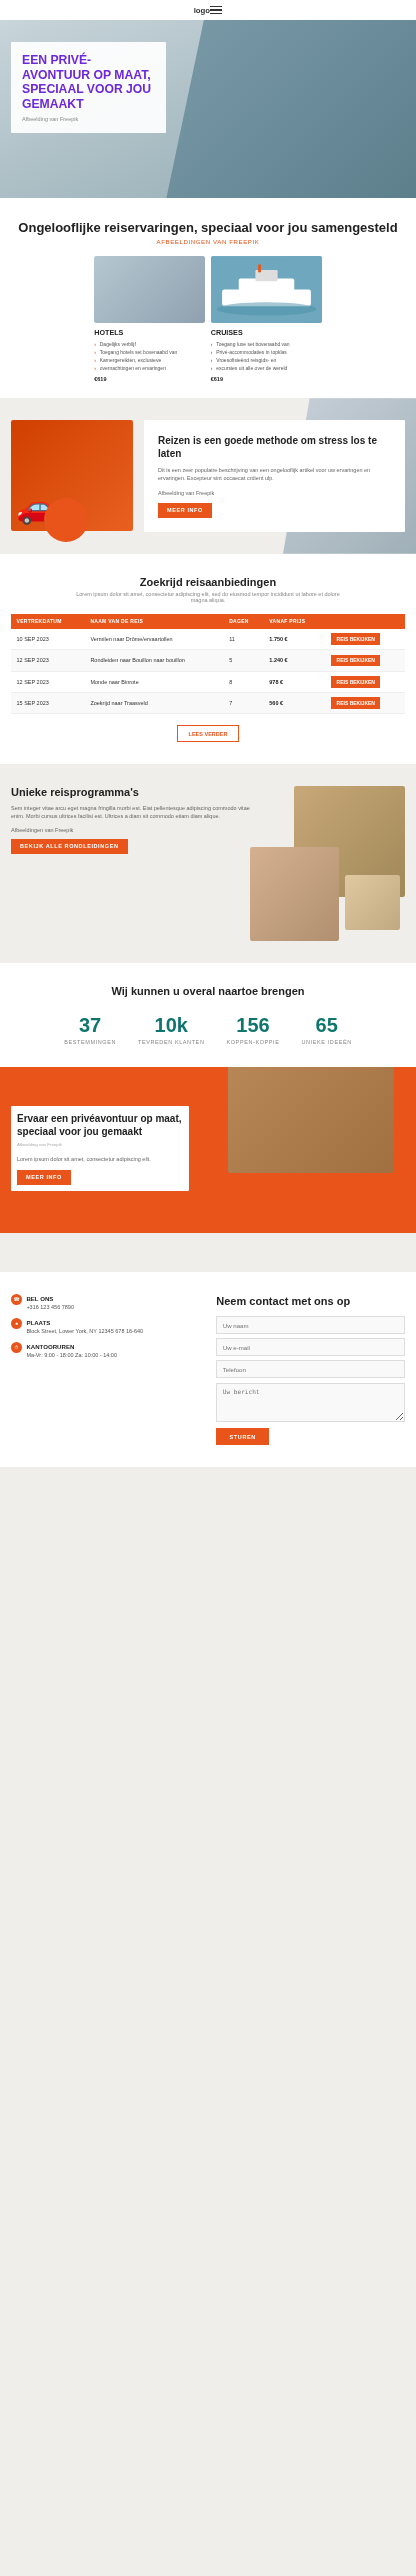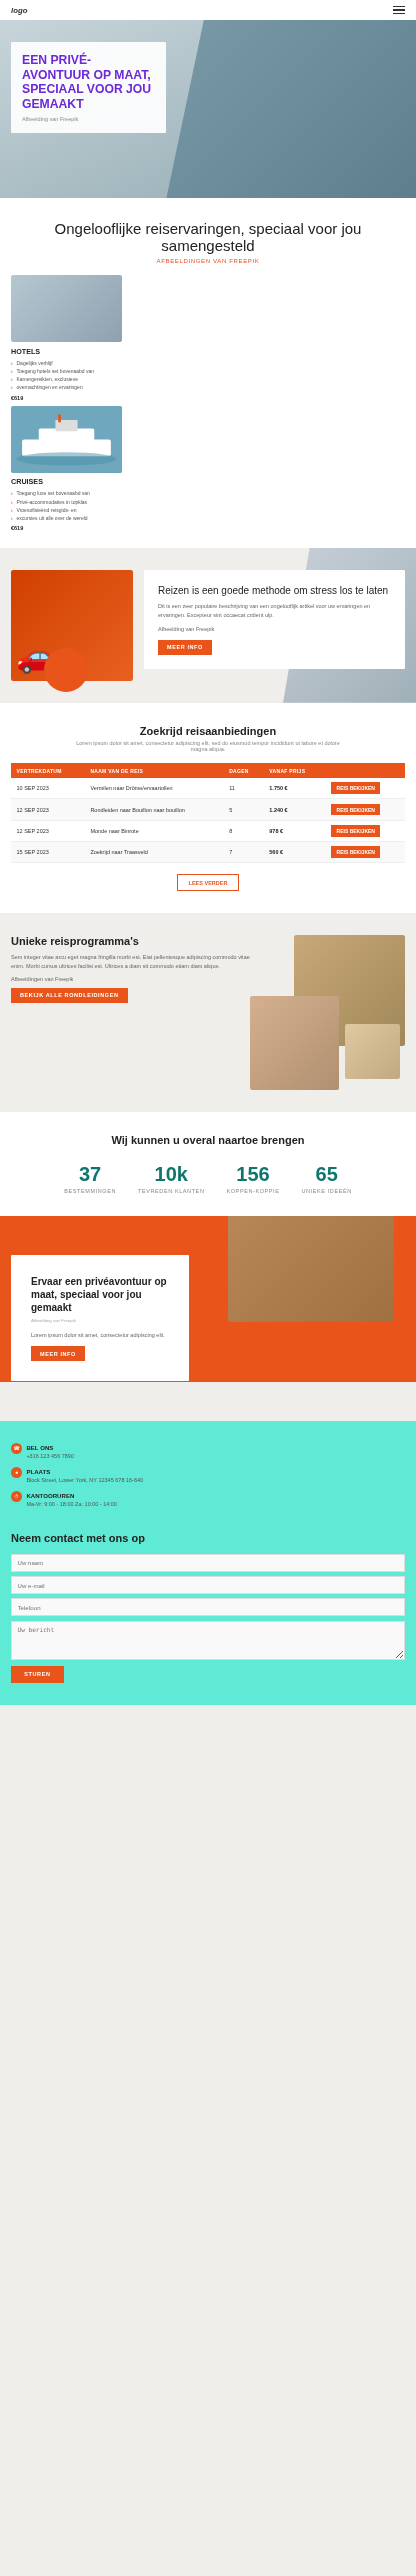--- a/index.html
+++ b/index.html
@@ -2,24 +2,23 @@
 <html style="font-size:9px"><head>
   <meta charset="utf-8">
   <style>
     * { margin: 0; padding: 0; box-sizing: border-box; }
     body { font-family: Arial, sans-serif; background: #f0eeeb; width: 416px; }
 
     
     .header {
       background: #fff;
       display: flex;
-      justify-content: space-between;
+      justify-content: center;
       align-items: center;
       padding: 5.5px 11px;
-      font-style: italic;
     }
     .logo { font-weight: bold; font-size: 7.8px; color: #333; }
     .hamburger { display: flex; flex-direction: column; gap: 2.2px; cursor: pointer; }
     .hamburger span { display: block; width: 12.2px; height: 1.1px; background: #333; }
 
     
     .hero {
       position: relative;
       height: 178px;
       background: linear-gradient(135deg, #b0bec5 0%, #90a4ae 100%);
@@ -55,37 +54,36 @@
       color: #888;
     }
 
     
     .section-experiences {
       background: #fff;
       padding: 22px 11px 16.6px;
       text-align: center;
     }
     .section-experiences h2 {
-      font-size: 15px;
-      font-weight: 400;
+      font-size: 13px;
+      font-weight: 700;
       color: #222;
       margin-bottom: 3.3px;
     }
     .section-experiences .subtitle {
       font-size: 6.1px;
       color: #e8541a;
       margin-bottom: 11px;
       text-transform: uppercase;
       letter-spacing: 0.6px;
     }
     .cards-row {
       display: flex;
       gap: 5.5px;
       justify-content: center;
-      flex-direction: column;
     }
     .card {
       flex: 1;
       max-width: 111px;
       text-align: left;
     }
     .card-img {
       width: 100%;
       height: 67px;
       border-radius: 2.2px;
@@ -182,21 +180,21 @@
     .stress-right {
       flex: 1;
     }
     .stress-content-box {
       background: #fff;
       padding: 14px;
       border-radius: 1.1px;
     }
     .stress-content-box h2 {
       font-size: 10px;
-      font-weight: 400;
+      font-weight: 700;
       color: #222;
       line-height: 1.3;
       margin-bottom: 5.5px;
     }
     .stress-content-box p {
       font-size: 5.5px;
       color: #666;
       line-height: 1.6;
       margin-bottom: 5.5px;
     }
@@ -404,21 +402,21 @@
       height: 166px;
       position: relative;
     }
     .personalized-content {
       position: relative;
       margin: 0 11px;
       padding-top: 16.6px;
     }
     .personalized-box {
       background: #fff;
-      padding: 20px;
+      padding: 6px;
       max-width: 178px;
       border-radius: 1.1px;
       position: relative;
       z-index: 2;
       margin-top: -144px;
     }
     .personalized-box h2 {
       font-size: 10px;
       font-weight: 700;
       color: #222;
@@ -442,25 +440,24 @@
       top: -144px;
       width: 166px;
       height: 211px;
       background: linear-gradient(135deg, #c09060, #a07040);
       border-radius: 2.2px;
       z-index: 1;
     }
 
     
     .section-contact {
-      background: #5eead4;
+      background: #ffffff;
       padding: 22px 11px;
       display: flex;
       gap: 16.6px;
-      flex-direction: column;
     }
     .contact-left {
       flex: 1;
     }
     .contact-item {
       display: flex;
       align-items: flex-start;
       gap: 4.4px;
       margin-bottom: 6.7px;
     }

